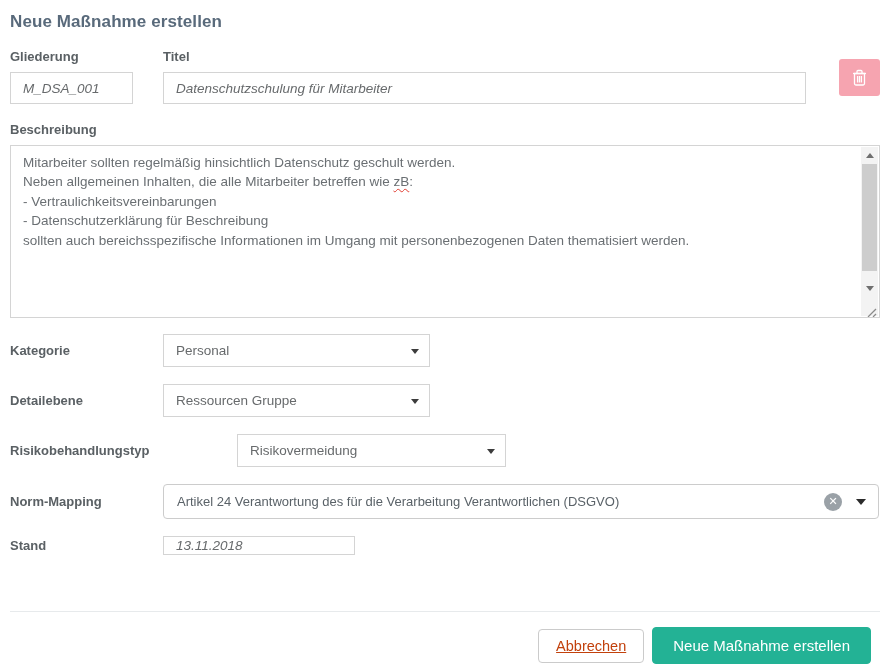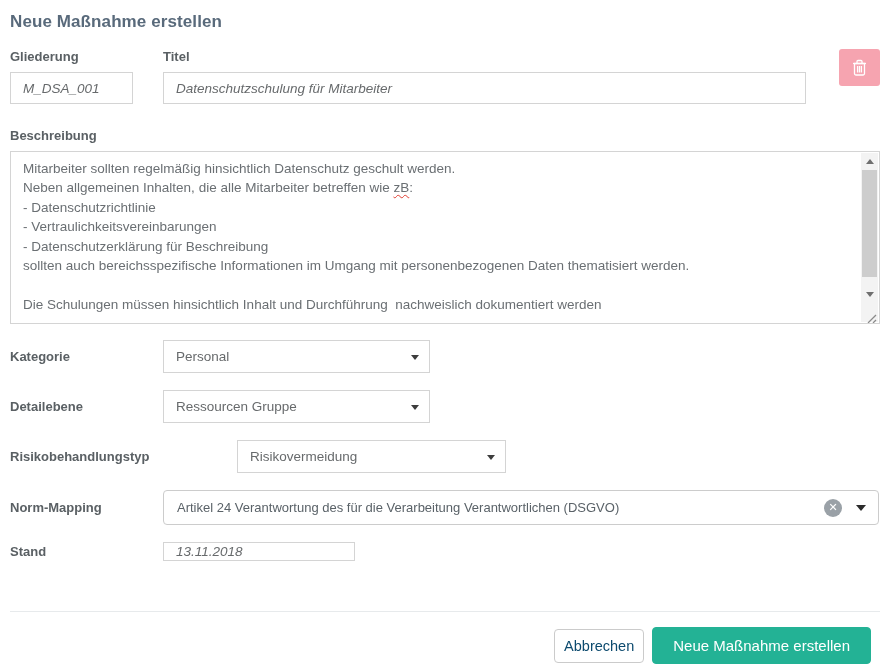--- a/index.html
+++ b/index.html
@@ -22,21 +22,21 @@
 
   .field-label {
     font-size: 13px;
     font-weight: 700;
     color: #5a6064;
     margin-bottom: 8px;
     display: block;
   }
 
   
-  .row-top { display: flex; align-items: flex-start; margin-bottom: 24px; }
+  .row-top { display: flex; align-items: center; margin-bottom: 18px; }
   .col-gliederung { width: 123px; margin-right: 30px; }
   .col-titel { width: 643px; }
   .text-input {
     width: 100%;
     height: 32px;
     border: 1px solid #d4d4d4;
     background: #fff;
     font-family: inherit;
     font-size: 13.5px;
     color: #676a6c;
@@ -169,28 +169,29 @@
     margin-top: auto;
     border-top: 1px solid #e7eaec;
     padding: 15px 9px 8px 0;
     display: flex;
     justify-content: flex-end;
     align-items: center;
     gap: 8px;
   }
   .btn-cancel {
     height: 34px;
-    padding: 0 9px;
+    padding: 0 17px;
     background: #fff;
     border: 1px solid #cbcbcb;
     border-radius: 4px;
     font-family: inherit;
     font-size: 14.5px;
-    color: #0c4a6e;
-    cursor: pointer;
+    color: #c2410c;
+    cursor: pointer;
+    text-decoration: underline;
   }
   .btn-primary {
     height: 37px;
     padding: 0 20px;
     background: #23b295;
     border: 1px solid #23b295;
     border-radius: 4px;
     font-family: inherit;
     font-size: 15px;
     color: #ffffff;
@@ -225,26 +226,24 @@
         </svg>
       </span>
     </button>
   </div>
 
   <div class="desc-block">
     <label class="field-label">Beschreibung</label>
     <div class="desc-box" role="textbox" aria-multiline="true">
       <div class="line">Mitarbeiter sollten regelmäßig hinsichtlich Datenschutz geschult werden.</div>
       <div class="line"><span>Neben allgemeinen Inhalten, die alle Mitarbeiter betreffen wie </span><span class="squiggle">zB</span><span>:</span></div>
-      <div class="line">- Datenschutzrichtlinie</div>
       <div class="line">- Vertraulichkeitsvereinbarungen</div>
       <div class="line">- Datenschutzerklärung für Beschreibung</div>
       <div class="line">sollten auch bereichsspezifische Informationen im Umgang mit personenbezogenen Daten thematisiert werden.</div>
       <div class="line"></div>
-      <div class="line">Die Schulungen müssen hinsichtlich Inhalt und Durchführung  nachweislich dokumentiert werden</div>
 
       <div class="vscroll">
         <div class="scroll-btn up">
             <div class="tri-up"></div>
           </div>
         <div class="scroll-thumb"></div>
         <div class="scroll-btn down">
             <div class="tri-down"></div>
           </div>
       </div>

